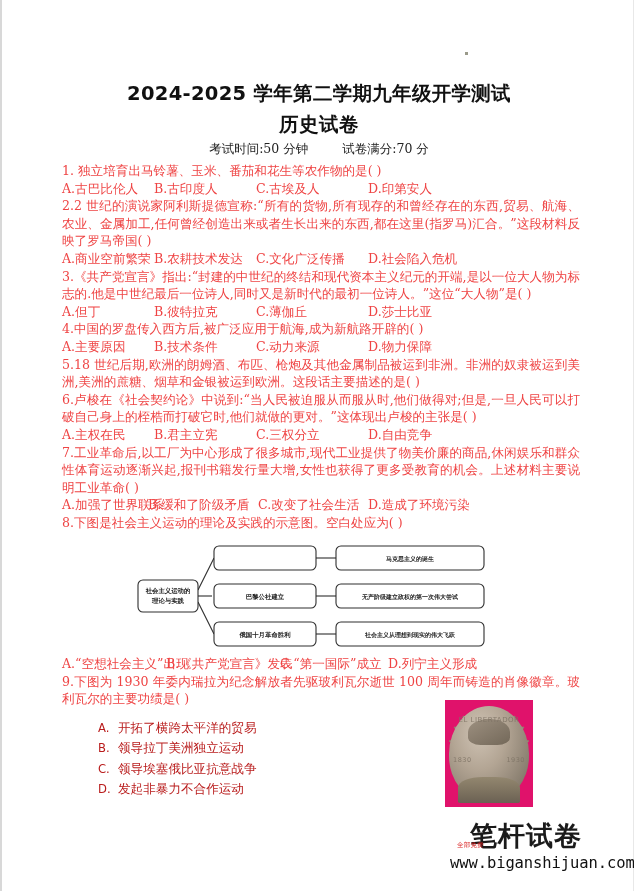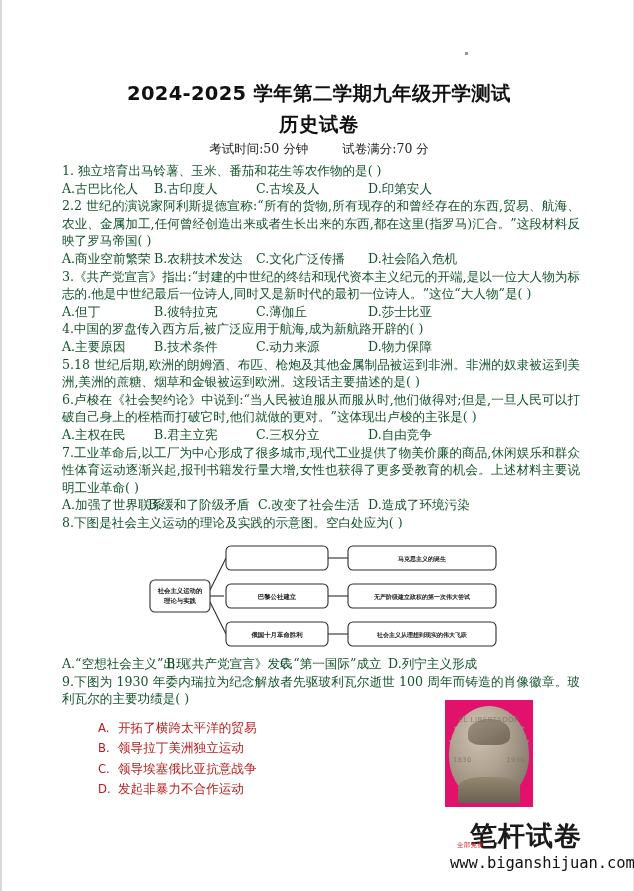--- a/index.html
+++ b/index.html
@@ -66,21 +66,21 @@
   .exam-meta .gap { display: inline-block; width: 34px; }
 
   .content {
     position: absolute;
     left: 60px;
     top: 162px;
     width: 518px;
     font-size: 12.6px;
     line-height: 17.6px;
     text-align: justify;
-    color: #14532d;
+    color: #ef4444;
   }
   .qtext {
     margin: 0 0 0 0;
   }
   .opts {
     display: block;
     white-space: nowrap;
   }
   .opt {
     display: inline-block;
@@ -94,21 +94,21 @@
   .opts-tight .opt-b { width: 110px; }
   .opts-tight .opt-c { width: 110px; }
 
   .opts-q8 .opt-a { width: 104px; }
   .opts-q8 .opt-b { width: 114px; }
   .opts-q8 .opt-c { width: 108px; }
 
   
   .diagram-wrap {
     position: absolute;
-    left: 140px;
+    left: 128px;
     top: 544px;
     width: 380px;
     height: 104px;
   }
   .dg-svg { display: block; }
   .dg-box {
     fill: #ffffff;
     stroke: #2e2e2e;
     stroke-width: 1.1;
   }

